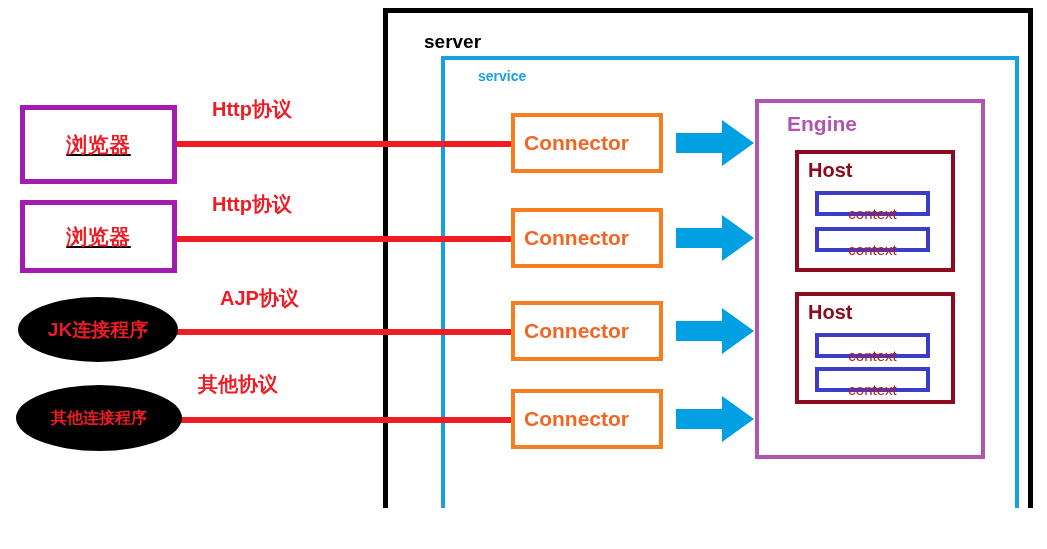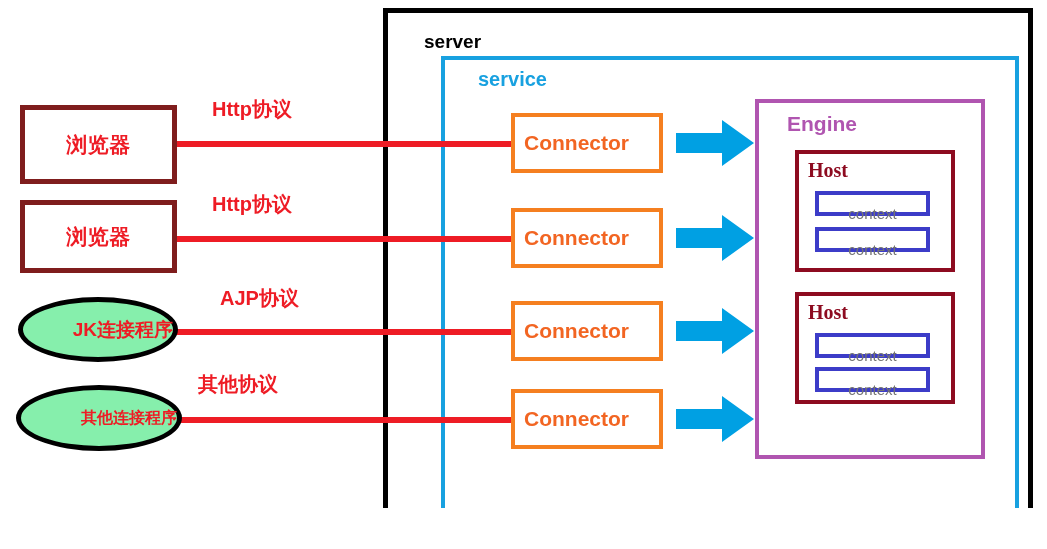--- a/index.html
+++ b/index.html
@@ -18,39 +18,40 @@
     background: #ffffff;
     overflow: hidden;
   }
 
   
   .abs { position: absolute; box-sizing: border-box; }
 
   
   .client-box {
     background: #ffffff;
-    border: 5px solid #7f1d1d;
+    border: 5px solid #a21caf;
     display: flex;
     align-items: center;
     justify-content: center;
+    text-decoration: underline;
   }
   .client-box .label {
     color: #ee1c25;
     font-weight: bold;
     font-size: 21px;
     letter-spacing: 0.5px;
     white-space: nowrap;
   }
   .client-ellipse {
-    background: #86efac;
+    background: #000000;
     border: 5px solid #000000;
     border-radius: 50%;
     display: flex;
     align-items: center;
-    justify-content: flex-end;
+    justify-content: center;
   }
   .client-ellipse .label {
     color: #ee1c25;
     font-weight: bold;
     font-size: 16px;
     white-space: nowrap;
   }
   .client-ellipse.narrow .label { font-size: 19px; }
 
   
@@ -77,21 +78,21 @@
     font-weight: bold;
     font-size: 19px;
   }
   .service-box {
     border: 4px solid #18a1e0;
     background: #ffffff;
   }
   .service-title {
     color: #18a1e0;
     font-weight: bold;
-    font-size: 20px;
+    font-size: 14px;
   }
 
   
   .connector-box {
     border: 4px solid #f57f20;
     background: #ffffff;
     display: flex;
     align-items: center;
   }
   .connector-box .label {
@@ -119,33 +120,32 @@
 
   
   .host-box {
     border: 4px solid #8d0b20;
     background: #ffffff;
   }
   .host-title {
     color: #8d0b20;
     font-weight: bold;
     font-size: 20px;
-    font-family: Liberation Serif, serif;
   }
 
   
   .context-box {
     border: 4px solid #3c3cc8;
     background: #ffffff;
     display: flex;
     align-items: center;
     justify-content: center;
   }
   .context-box .label {
-    color: #737373;
+    color: #b91c1c;
     font-size: 15px;
     white-space: nowrap;
     margin-top: 20px;
   }
 
   
   .divider {
     background: #000000;
     height: 2px;
   }

